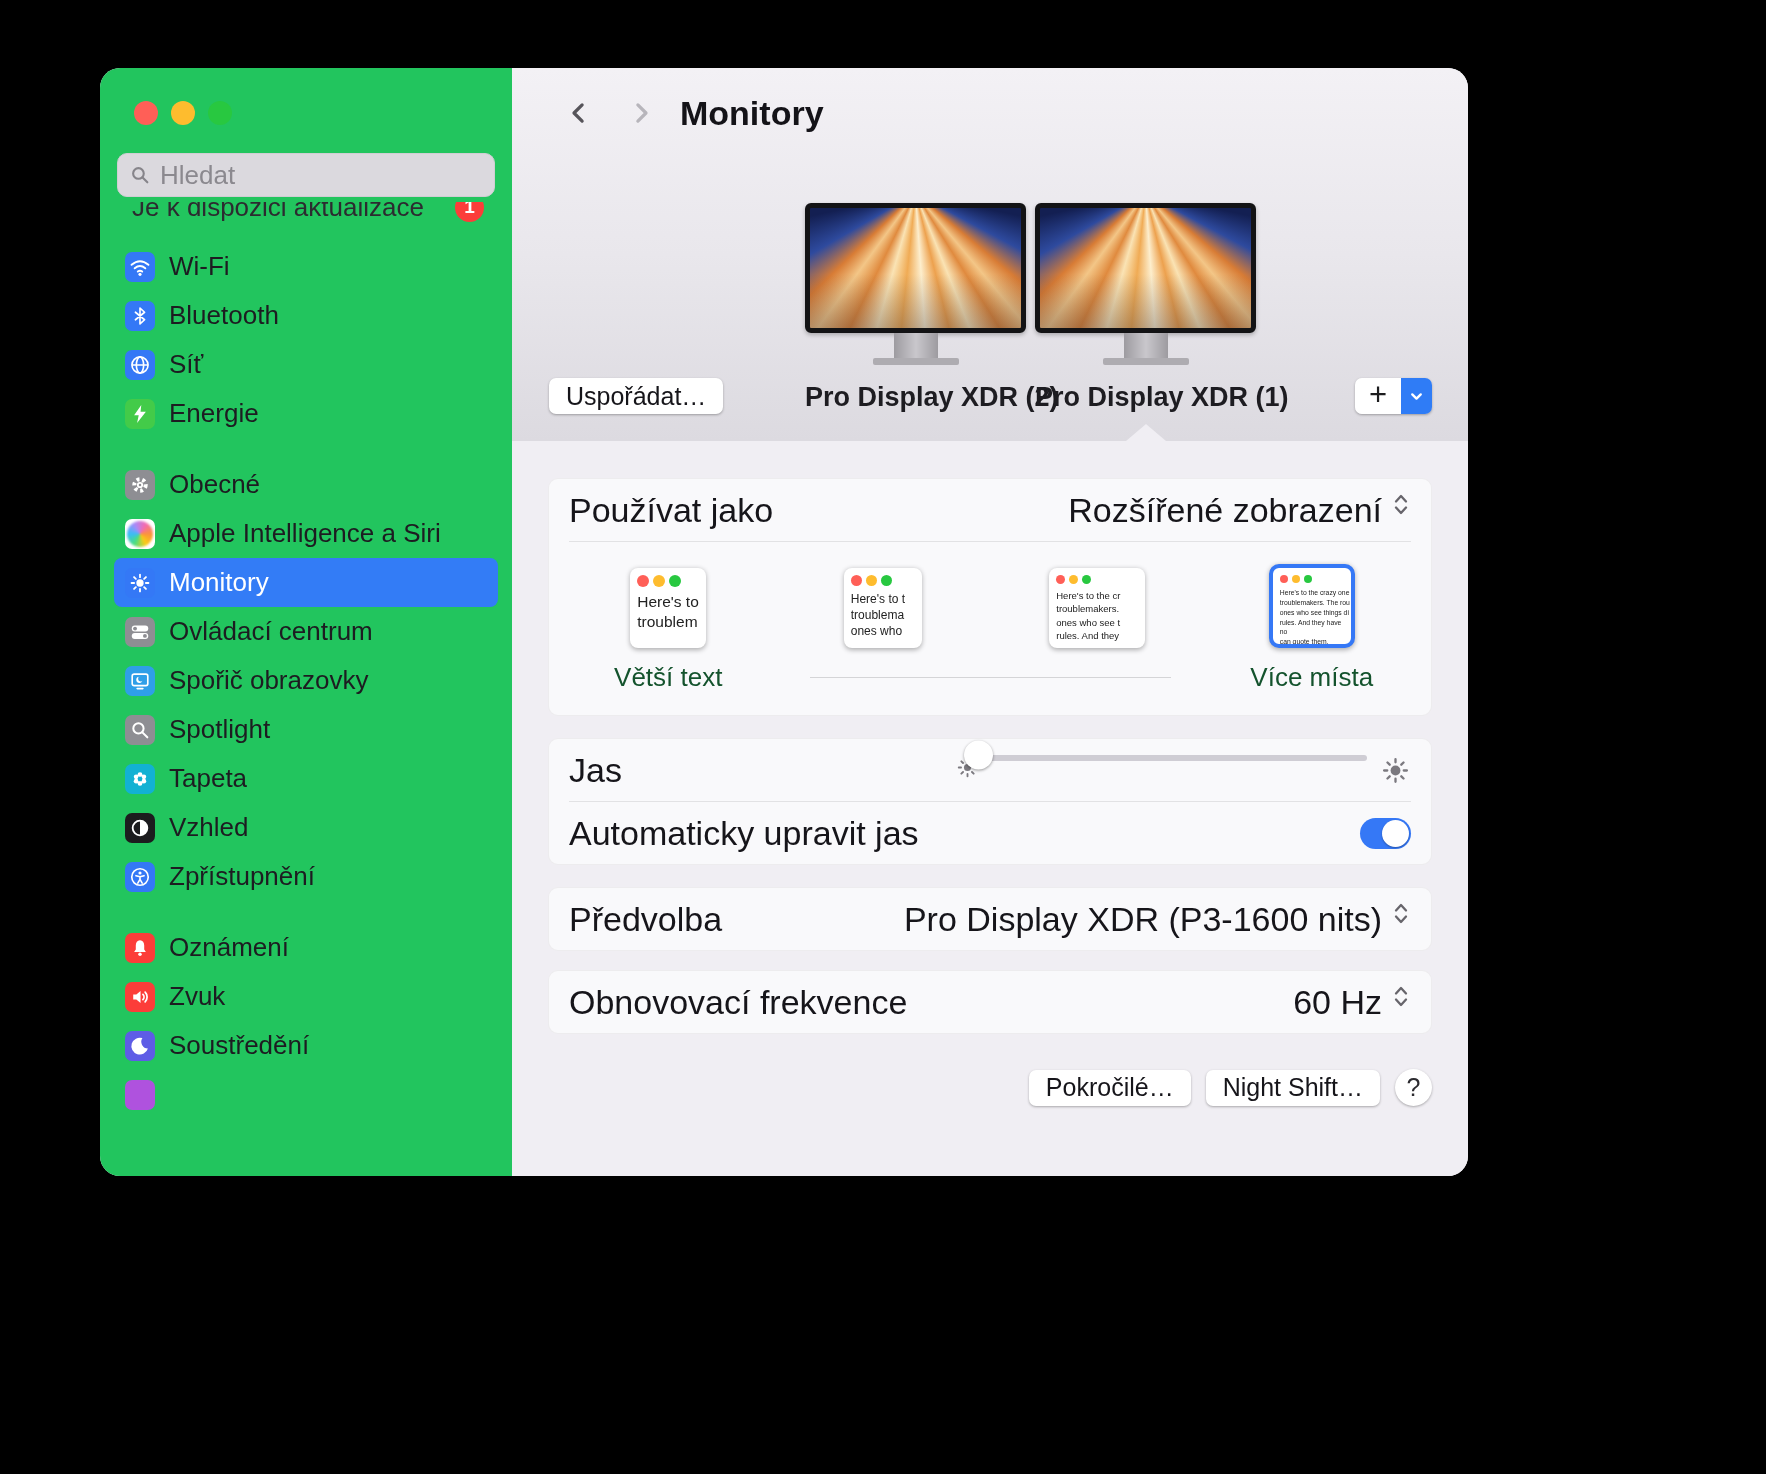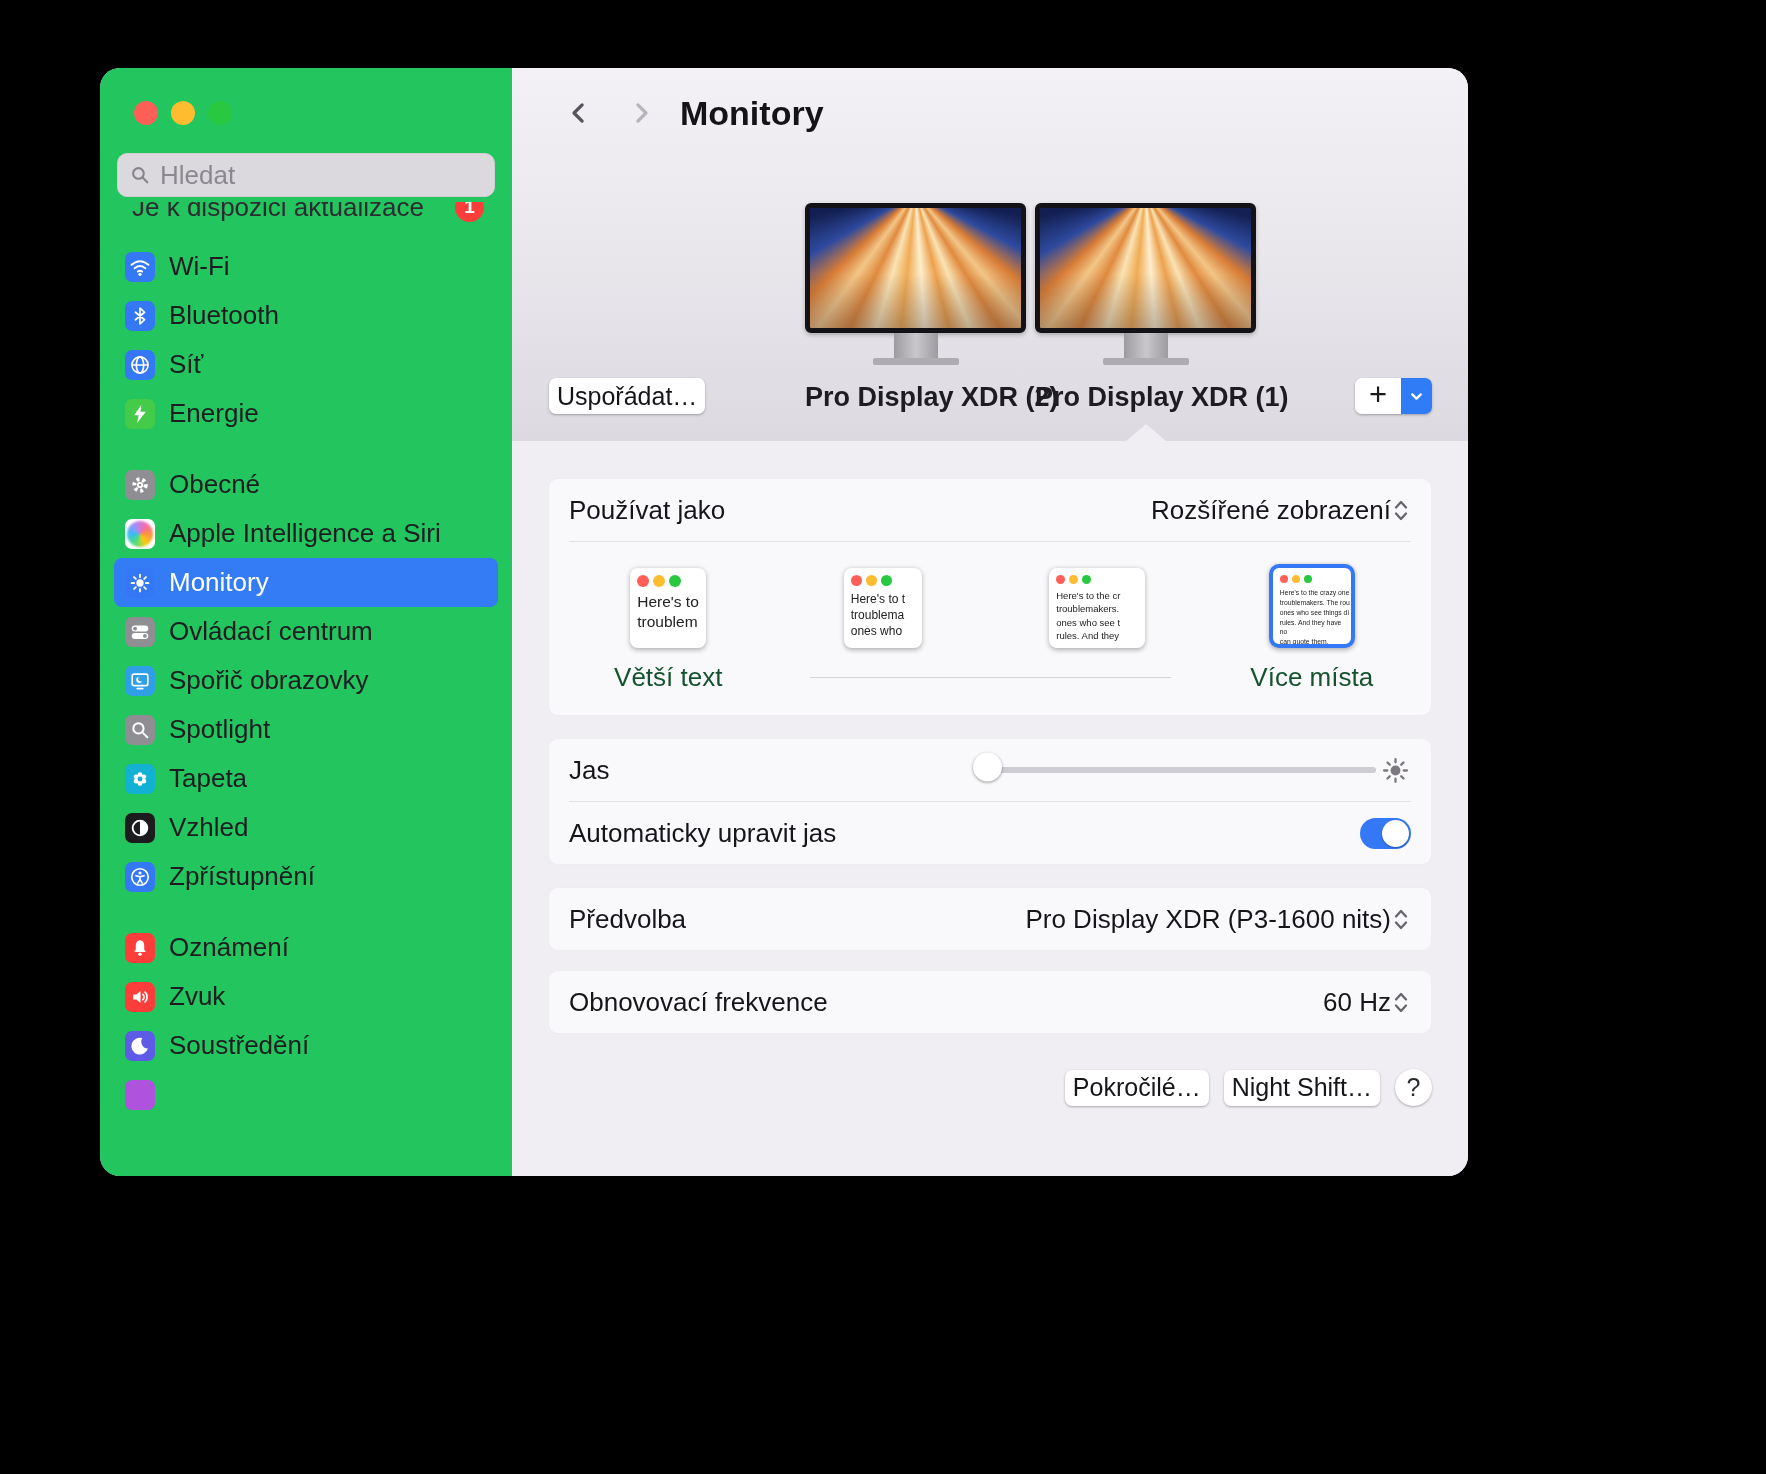--- a/index.html
+++ b/index.html
@@ -65,34 +65,34 @@
         #131f52 0deg,#131f52 102deg,#2e4a9e 118deg,#d87c35 130deg,#f3c687 140deg,
         #e08a3e 148deg,#fae3b4 158deg,#eda14e 166deg,#fdeecd 176deg,#f0ab55 186deg,
         #fae3b4 196deg,#e08a3e 206deg,#f3c687 216deg,#d87c35 226deg,#2e4a9e 240deg,
         #131f52 258deg,#131f52 360deg); }
   .stand-neck { width:44px; height:25px; margin:0 auto; background:linear-gradient(90deg,#9d9ba0,#c9c7cc,#9d9ba0); }
   .stand-foot { width:86px; height:7px; margin:0 auto; border-radius:2px; background:#aeacb1; }
   .display-label { position:absolute; top:314px; width:221px; text-align:center;
     font-size:27px; font-weight:700; color:#1d1c21; white-space:nowrap; }
   .dl1{left:293px} .dl2{left:523px}
   .btn { background:#fff; border-radius:7px; box-shadow:0 1px 2.5px rgba(0,0,0,.3);
-    font-size:25px; color:#16151a; display:flex; align-items:center; padding:0 8px; height:36px; }
+    font-size:25px; color:#16151a; display:flex; align-items:center; padding:0 17px; height:36px; }
   .arrange-btn { position:absolute; left:37px; top:310px; }
   .add-btn { position:absolute; left:843px; top:310px; display:flex; border-radius:7px;
     overflow:hidden; box-shadow:0 1px 2.5px rgba(0,0,0,.3); height:36px; }
   .add-plus { width:46px; background:#fff; color:#1c1c1e; font-size:31px; display:flex;
     align-items:center; justify-content:center; padding-bottom:3px; }
   .add-chevron { width:31px; background:#2f7cf6; display:flex; align-items:center; justify-content:center; }
 
   
   .settings { flex:1; background:#f0eef3; padding:37px 36px 0; }
   .card { background:rgba(255,255,255,.62); border:1px solid rgba(0,0,0,.05); border-radius:10px; }
   .row { min-height:62px; display:flex; align-items:center; justify-content:space-between;
-    padding:0 20px; font-size:26px; color:#16151a; }
-  .row-right { display:flex; align-items:center; gap:0; }
+    padding:0 20px; font-size:34px; color:#16151a; }
+  .row-right { display:flex; align-items:flex-start; gap:9px; }
   .divider { height:1px; background:rgba(0,0,0,.09); margin:0 20px; }
   .stepper { display:flex; align-items:center; }
 
   .thumbs { display:grid; grid-template-columns:repeat(4,1fr); padding:22px 12px 0; align-items:end; }
   .thumb-cell { display:flex; justify-content:center; }
   .thumb { background:#fff; border-radius:8px; box-shadow:0 1.5px 5px rgba(0,0,0,.3);
     overflow:hidden; padding:7px 0 0 7px; color:#222; }
   .thumb .dots { display:flex; gap:4px; margin-bottom:5px; }
   .dot { border-radius:50%; flex:none; }
   .dot.r{background:#ff5f57}.dot.y{background:#febc2e}.dot.g{background:#28c840}

